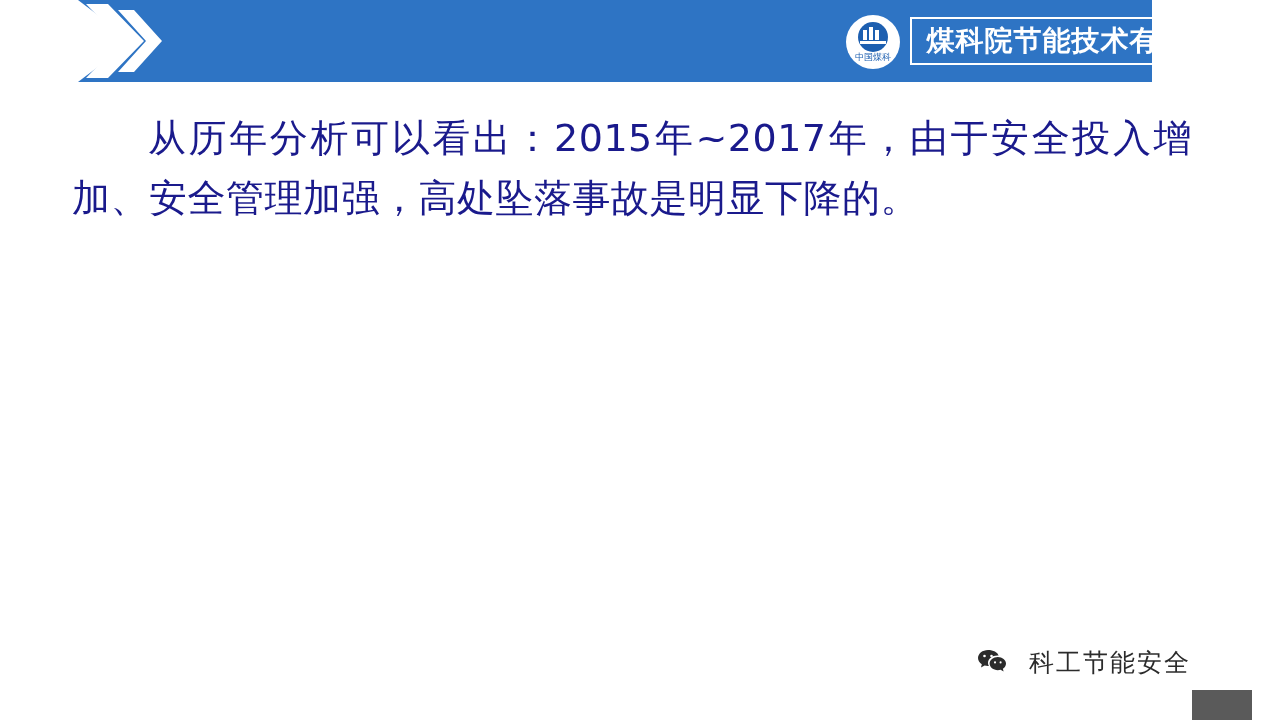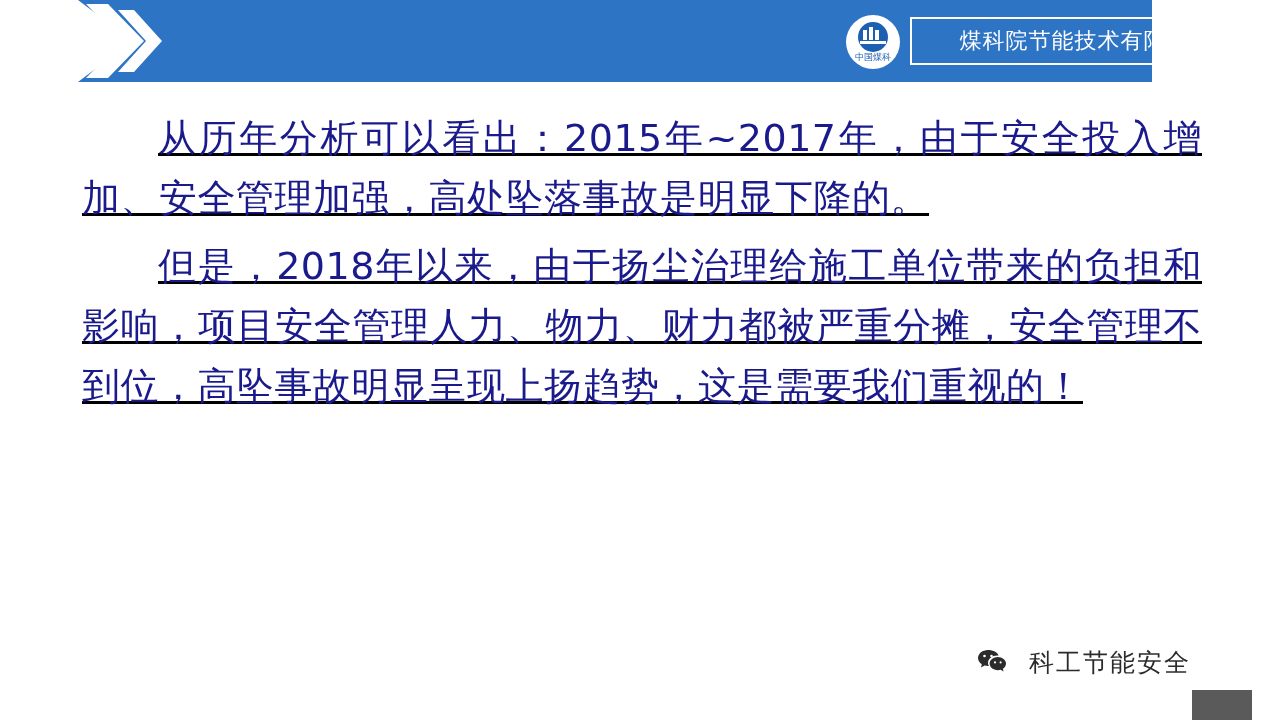--- a/index.html
+++ b/index.html
@@ -54,33 +54,33 @@
     width: 352px;
     height: 48px;
     border: 2px solid #ffffff;
     box-sizing: border-box;
     display: flex;
     align-items: center;
     justify-content: center;
   }
   .company-name {
     color: #ffffff;
-    font-size: 22px;
+    font-size: 28px;
     letter-spacing: 1px;
     white-space: nowrap;
     font-family: "DejaVu Sans", "Liberation Sans", sans-serif;
+    font-weight: bold;
   }
 
   
   .body-text {
     position: absolute;
-    left: 82px;
+    left: 72px;
     top: 108px;
     width: 1120px;
-    text-decoration: underline;
   }
   .para {
     color: #1a1a8c;
     font-size: 38px;
     line-height: 1.58;
     text-indent: 2em;
     margin: 0 0 4px 0;
     letter-spacing: 0.5px;
     font-family: "DejaVu Sans", "Liberation Sans", sans-serif;
     text-align: justify;
@@ -151,21 +151,20 @@
 
       <div class="company-box">
         <span class="company-name">煤科院节能技术有限公司</span>
       </div>
 
     </div>
   </div>
 
   <div class="body-text">
     <p class="para p1">从历年分析可以看出：2015年~2017年，由于安全投入增加、安全管理加强，高处坠落事故是明显下降的。</p>
-    <p class="para p2">但是，2018年以来，由于扬尘治理给施工单位带来的负担和影响，项目安全管理人力、物力、财力都被严重分摊，安全管理不到位，高坠事故明显呈现上扬趋势，这是需要我们重视的！</p>
   </div>
 
   <div class="wechat-mark">
     <span class="wechat-icon">
       <svg width="34" height="34" viewBox="0 0 34 34" xmlns="http://www.w3.org/2000/svg">
         <path d="M13 5C7.5 5 3 8.6 3 13c0 2.5 1.5 4.7 3.8 6.2L6 22.5l3.6-1.9c1.1.3 2.2.5 3.4.5.3 0 .6 0 .9-.03C13.3 20 13 19 13 18c0-4.1 4.2-7.4 9.4-7.4.4 0 .8 0 1.2.06C22.7 7.3 18.3 5 13 5z" fill="#2b2b2b"></path>
         <circle cx="9.5" cy="11" r="1.3" fill="#ffffff"></circle>
         <circle cx="16.5" cy="11" r="1.3" fill="#ffffff"></circle>
         <path d="M31 18.6c0-3.6-3.7-6.6-8.2-6.6s-8.2 3-8.2 6.6c0 3.6 3.7 6.6 8.2 6.6 1 0 1.9-.15 2.8-.4l3 1.6-.7-2.6c1.9-1.2 3.1-3 3.1-5.2z" fill="#2b2b2b"></path>
         <circle cx="20" cy="17.4" r="1.05" fill="#ffffff"></circle>

